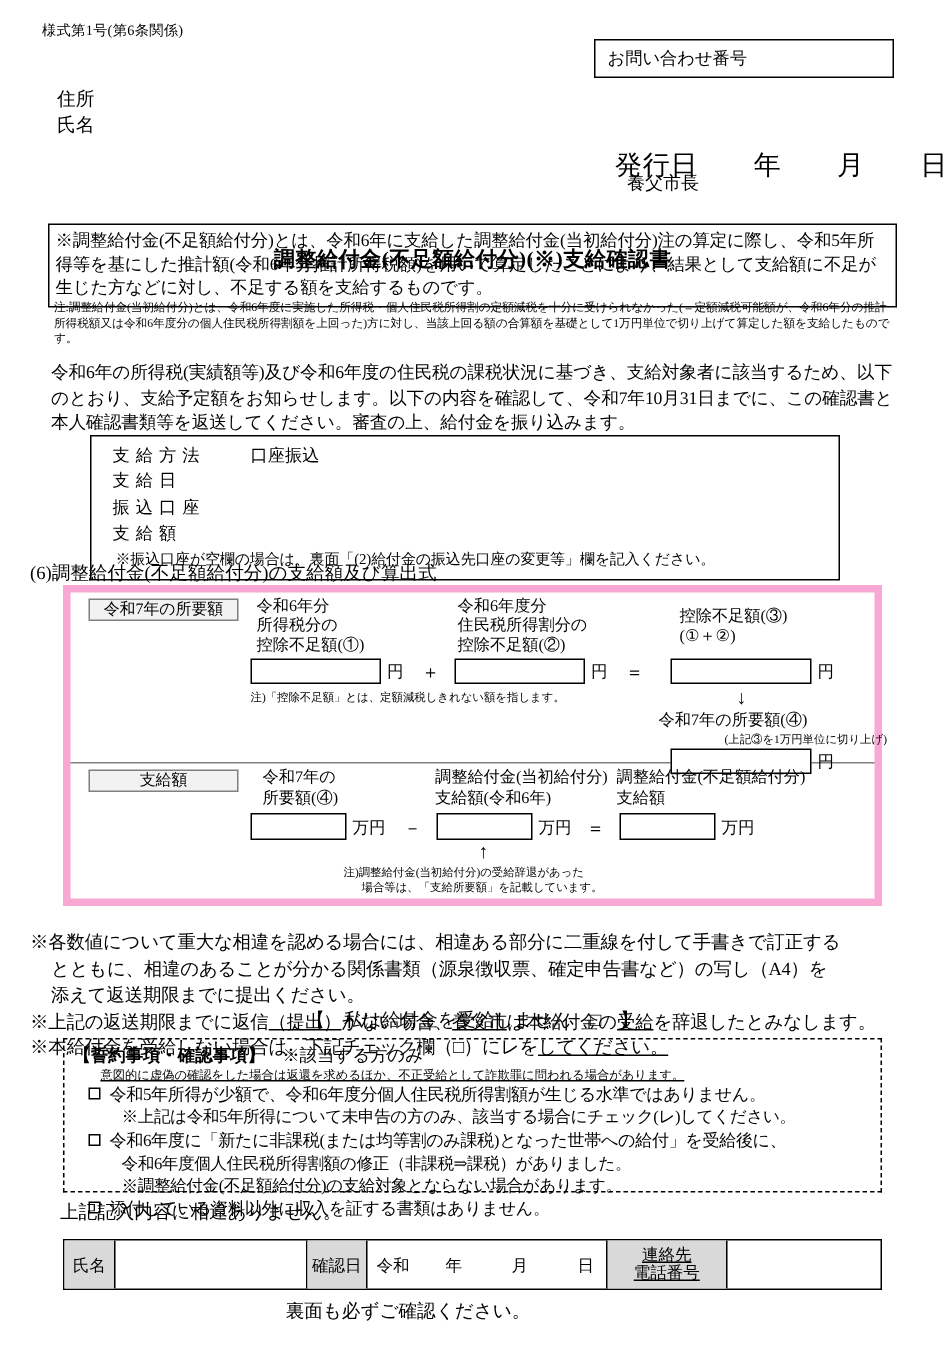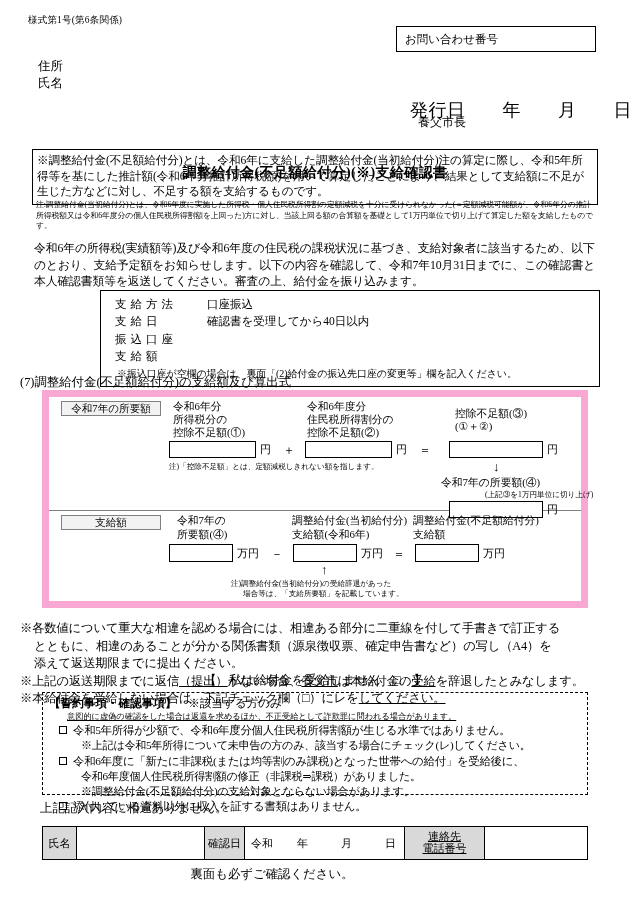--- a/index.html
+++ b/index.html
@@ -99,21 +99,20 @@
     letter-spacing: -0.1px;
   }
 
   
   .pay-box {
     left: 60px; top: 290px;
     width: 500px;
     border: 1px solid #000;
     box-sizing: border-box;
     padding: 5px 0 4px 0;
-    margin-left: 40px;
   }
   .pay-row {
     display: flex;
     font-size: 11.5px;
     line-height: 17.4px;
     padding-left: 14px;
   }
   .pay-key { width: 92px; flex: none; }
   .pay-key.spread { letter-spacing: 4px; }
   .pay-val { flex: 1; }
@@ -128,21 +127,21 @@
   .sec1-head {
     left: 20px; top: 374px;
     font-size: 12.4px;
     white-space: nowrap;
   }
 
   
   .calc-table {
     left: 42px; top: 390px;
     width: 546px;
-    border: 7px solid #f9a8d4;
+    border: 5px solid #f9a8d4;
     box-sizing: border-box;
   }
   .calc-sec {
     position: relative;
     box-sizing: border-box;
   }
   .calc-sec.first { height: 114px; border-bottom: 1px solid #808080; }
   .calc-sec.second { height: 90px; }
   .row-label {
     position: absolute;
@@ -272,21 +271,21 @@
     align-items: center;
     font-size: 11px;
     height: 100%;
   }
   .sig-cell:last-child { border-right: none; }
   .sig-cell.shade { background: #d9d9d9; justify-content: center; }
   .c-name  { width: 34px; }
   .c-nameval { width: 128px; }
   .c-date  { width: 40px; }
   .c-dateval { width: 160px; position: relative; }
-  .c-tel   { width: 80px; flex-direction: column; line-height: 12px; font-family: Liberation Mono, monospace; }
+  .c-tel   { width: 80px; flex-direction: column; line-height: 12px; }
   .c-telval { flex: 1; }
   .c-tel span { text-decoration: underline; }
   .dv { position: absolute; font-size: 11px; }
 
   .footer-note {
     left: 0; top: 866px;
     width: 544px;
     text-align: center;
     font-size: 12.4px;
   }
@@ -320,34 +319,33 @@
 
   <div class="abs body-para">令和6年の所得税(実績額等)及び令和6年度の住民税の課税状況に基づき、支給対象者に該当するため、以下のとおり、支給予定額をお知らせします。以下の内容を確認して、令和7年10月31日までに、この確認書と本人確認書類等を返送してください。審査の上、給付金を振り込みます。</div>
 
   <div class="abs pay-box">
     <div class="pay-row">
       <span class="pay-key spread">支給方法</span>
       <span class="pay-val">口座振込</span>
     </div>
     <div class="pay-row">
       <span class="pay-key spread">支給日</span>
-      <span class="pay-val">確認書を受理してから40日以内</span>
     </div>
     <div class="pay-row">
       <span class="pay-key spread">振込口座</span>
       <span class="pay-val"></span>
     </div>
     <div class="pay-row">
       <span class="pay-key spread">支給額</span>
       <span class="pay-val"></span>
     </div>
     <div class="pay-foot">※振込口座が空欄の場合は、裏面「(2)給付金の振込先口座の変更等」欄を記入ください。</div>
   </div>
 
-  <div class="abs sec1-head">(7)調整給付金(不足額給付分)の支給額及び算出式</div>
+  <div class="abs sec1-head">(6)調整給付金(不足額給付分)の支給額及び算出式</div>
 
   <div class="abs calc-table">
 
     <div class="calc-sec first">
       <div class="row-label">令和7年の所要額</div>
 
       <div class="cap" style="left:124px; top:3px;">令和6年分</div>
       <div class="cap" style="left:124px; top:16px;">所得税分の</div>
       <div class="cap" style="left:124px; top:29px;">控除不足額(①)</div>
       <div class="inbox" style="left:120px; top:44px; width:87px; height:17px;"></div>

